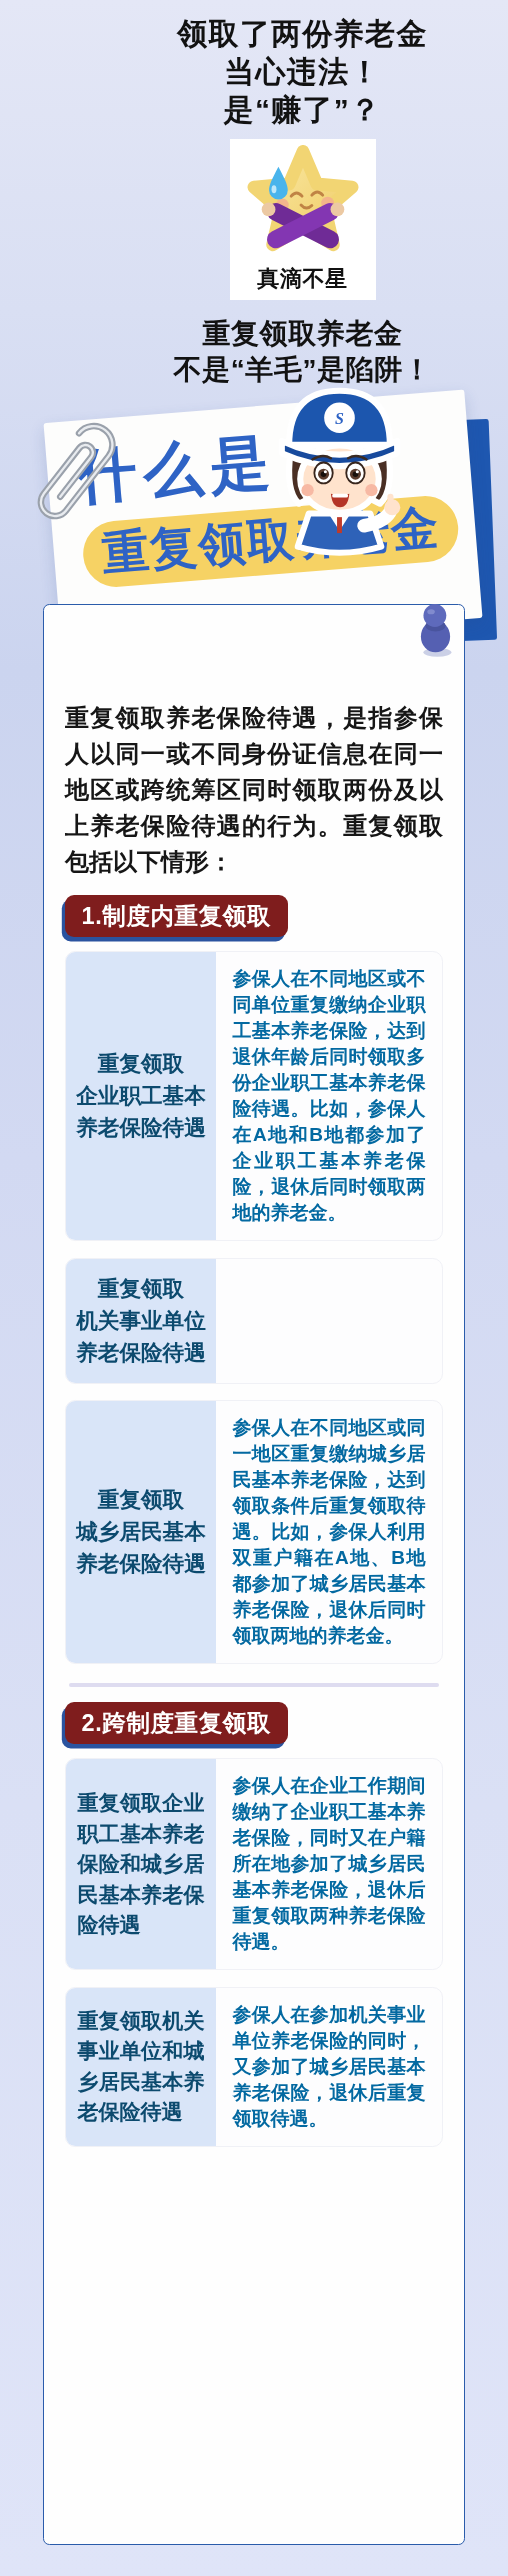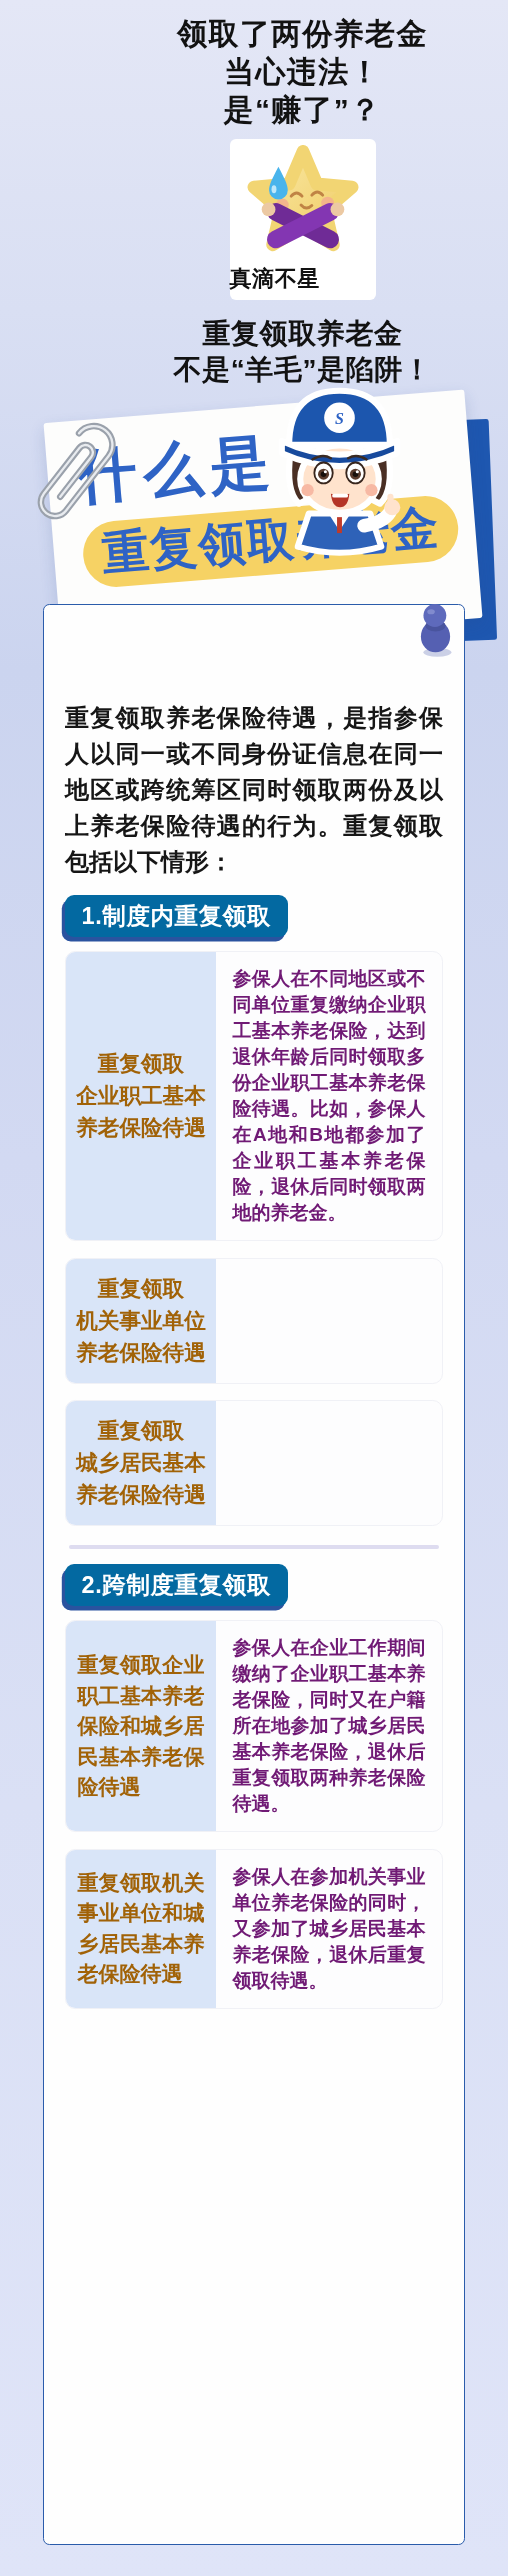--- a/index.html
+++ b/index.html
@@ -6,22 +6,22 @@
   .page{
     position:relative;width:509px;height:2576px;overflow:hidden;margin:0 auto;
     font-family:"Liberation Sans","DejaVu Sans",sans-serif;
     background:linear-gradient(180deg,#e4e7f6 0%,#d9dff3 12%,#cbd4ef 26%,#d2d9f2 45%,#dae0f5 70%,#dfe4f8 100%);
     padding-left:48px;
   }
   
   .top-title{padding-top:15.3px;text-align:center;font-size:30px;line-height:38px;
     font-weight:900;color:#121212;letter-spacing:1.3px;}
   
-  .meme-card{width:146px;margin:10.2px auto 0;background:#ffffff;border-radius:6px;
-    padding:5.1px 0 6.4px;text-align:left;}
+  .meme-card{width:146px;margin:10.2px auto 0;background:#ffffff;border-radius:0;
+    padding:5.1px 0 6.4px;text-align:center;}
   .meme-card svg{display:block;margin:0 auto;}
   .meme-caption{font-size:22px;font-weight:900;color:#111;margin-top:1.3px;letter-spacing:0.6px;}
   
   .subtitle{margin-top:15.3px;text-align:center;font-size:28px;line-height:36px;
     font-weight:900;color:#121212;letter-spacing:0.6px;}
   
   .banner-blue-back{position:absolute;left:66px;top:427px;width:427px;height:221px;
     background:#1e57b0;transform:rotate(-2.2deg);border-radius:2.5px;}
   .banner-white-card{position:absolute;left:52px;top:406px;width:422px;height:229px;
     background:#fdfdfc;transform:rotate(-4.6deg);border-radius:2.5px;
@@ -32,34 +32,34 @@
   .banner-line2{font-size:47px;line-height:50px;font-weight:900;color:#2e63c5;letter-spacing:1.3px;}
   .paperclip{position:absolute;left:25.4px;top:402px;z-index:6;}
   .mascot{position:absolute;left:272px;top:377px;z-index:5;}
   .pushpin{position:absolute;left:412px;top:600px;z-index:4;}
   
   .content-card{position:absolute;left:43px;top:604px;width:422px;height:1941px;
     box-sizing:border-box;background:#fefefe;border:1.9px solid #2b5cab;border-radius:6.4px;
     padding:0 21px;z-index:1;}
   .intro{margin-top:95px;font-size:24px;line-height:36px;font-weight:800;color:#161616;
     text-align:justify;}
-  .badge{display:inline-block;margin-top:15.3px;background:#0369a1;color:#ffffff;
+  .badge{display:inline-block;margin-top:15.3px;background:#7f1d1d;color:#ffffff;
     font-size:23.5px;line-height:28px;font-weight:800;padding:6.4px 16.5px 7.6px;border-radius:9px;
     box-shadow:-3.2px 4.5px 0 #2a539f;letter-spacing:0.6px;}
   .badge.second{margin-top:15.3px;text-align:right;}
   .row{display:flex;margin-top:14px;border:1.3px solid #f0f1f6;border-radius:10.2px;
     overflow:hidden;background:#fdfdfe;}
   .row + .row{margin-top:16.5px;}
   .row-label{width:150px;flex:none;background:#d9e5f8;display:flex;align-items:center;
-    justify-content:center;text-align:center;color:#a16207;font-weight:800;
+    justify-content:center;text-align:center;color:#0c4a6e;font-weight:800;
     font-size:21.6px;line-height:32px;white-space:pre-line;padding:14px 9px;box-sizing:border-box;}
   .sec2 .row-label{font-size:21px;line-height:30.5px;white-space:normal;text-align:justify;
     padding:14px 11.4px;}
   .row-text{flex:1;padding:14px 16.5px;font-size:19px;line-height:26px;font-weight:700;
-    color:#701a75;text-align:justify;}
+    color:#0369a1;text-align:justify;}
   .divider{height:3.8px;background:#dedcf0;border-radius:1.9px;margin:19px 3.8px 0;}
 </style>
 </head>
 <body>
 
 <div class="page">
 
   <div class="top-title">
     <div>领取了两份养老金</div>
     <div>当心违法！</div>
@@ -170,20 +170,21 @@
     <div class="row sec1">
       <div class="row-label">重复领取
 机关事业单位
 养老保险待遇</div>
     </div>
 
     <div class="row sec1">
       <div class="row-label">重复领取
 城乡居民基本
 养老保险待遇</div>
+      <div class="row-text">参保人在不同地区或同一地区重复缴纳城乡居民基本养老保险，达到领取条件后重复领取待遇。比如，参保人利用双重户籍在A地、B地都参加了城乡居民基本养老保险，退休后同时领取两地的养老金。</div>
     </div>
 
     <div class="divider"></div>
 
     <div>
       <span class="badge second">2.跨制度重复领取</span>
     </div>
 
 
     <div class="row sec2">

